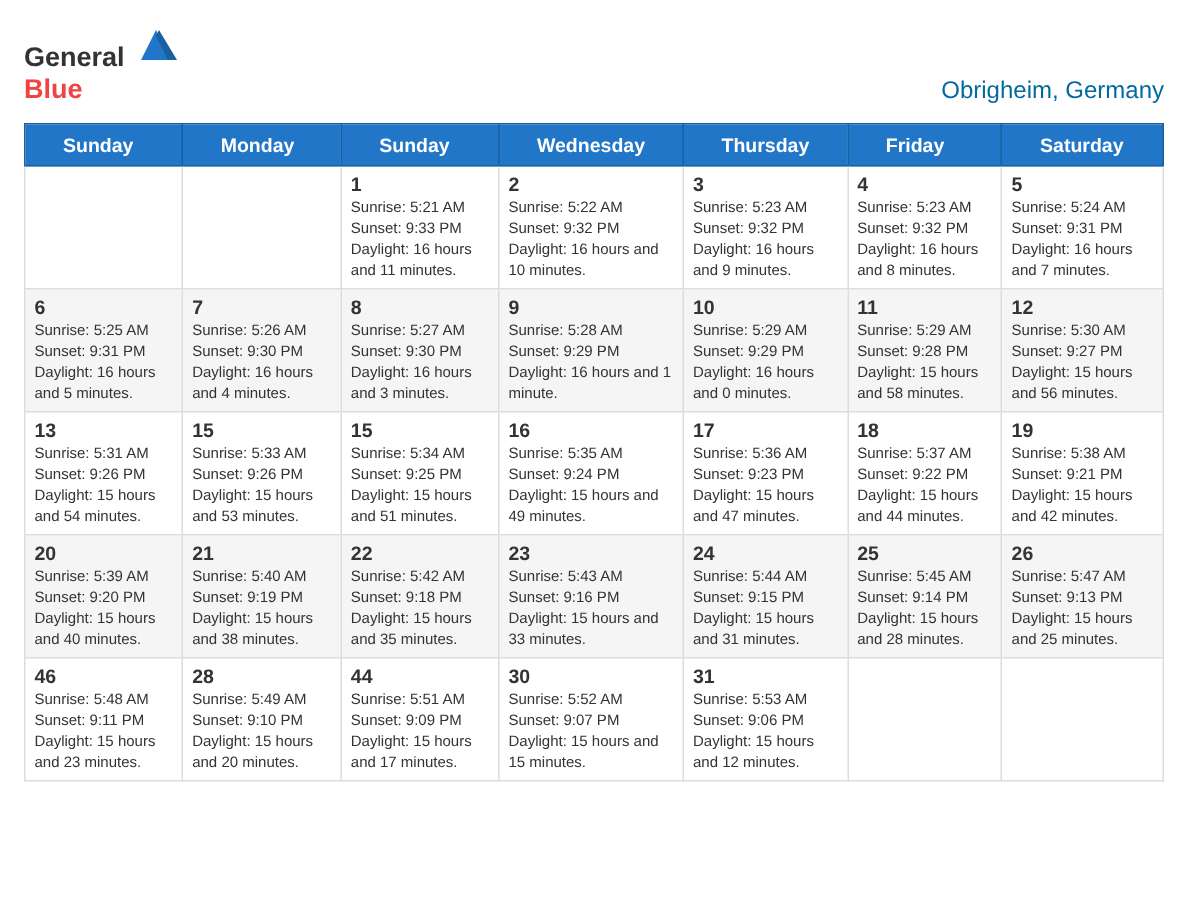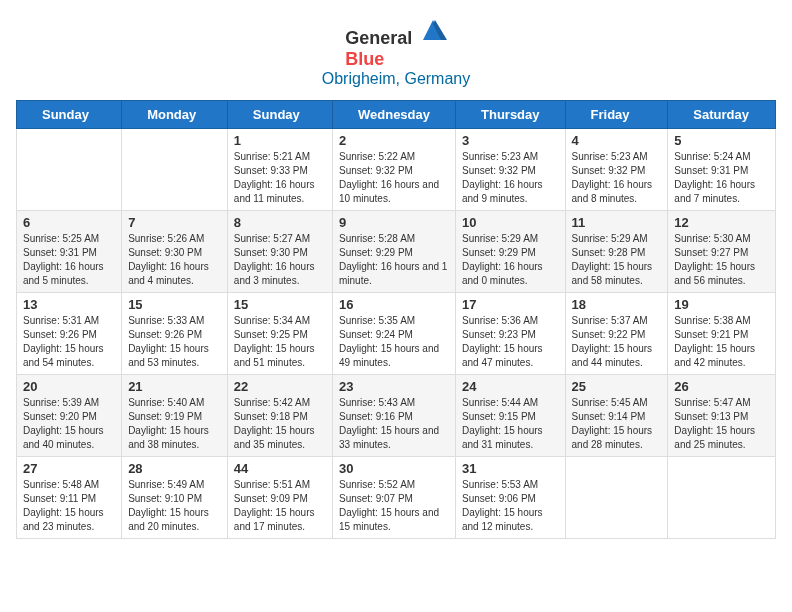--- a/index.html
+++ b/index.html
@@ -6,23 +6,22 @@
     body {
       font-family: Arial, sans-serif;
       background: #fff;
       width: 792px;
       min-height: 612px;
       padding: 16px;
     }
     .header {
       display: flex;
       justify-content: space-between;
-      align-items: center;
+      align-items: flex-end;
       margin-bottom: 12px;
-      flex-direction: column;
     }
     .logo {
       display: flex;
       align-items: center;
     }
     .logo-text-general {
       font-size: 18px;
       font-weight: bold;
       color: #333;
     }
@@ -233,21 +232,21 @@
           <span class="day-number">25</span>
           <div class="day-info">Sunrise: 5:45 AM<br>Sunset: 9:14 PM<br>Daylight: 15 hours and 28 minutes.</div>
         </td>
         <td>
           <span class="day-number">26</span>
           <div class="day-info">Sunrise: 5:47 AM<br>Sunset: 9:13 PM<br>Daylight: 15 hours and 25 minutes.</div>
         </td>
       </tr>
       <tr>
         <td>
-          <span class="day-number">27</span>
+          <span class="day-number">46</span>
           <div class="day-info">Sunrise: 5:48 AM<br>Sunset: 9:11 PM<br>Daylight: 15 hours and 23 minutes.</div>
         </td>
         <td>
           <span class="day-number">28</span>
           <div class="day-info">Sunrise: 5:49 AM<br>Sunset: 9:10 PM<br>Daylight: 15 hours and 20 minutes.</div>
         </td>
         <td>
           <span class="day-number">44</span>
           <div class="day-info">Sunrise: 5:51 AM<br>Sunset: 9:09 PM<br>Daylight: 15 hours and 17 minutes.</div>
         </td>

